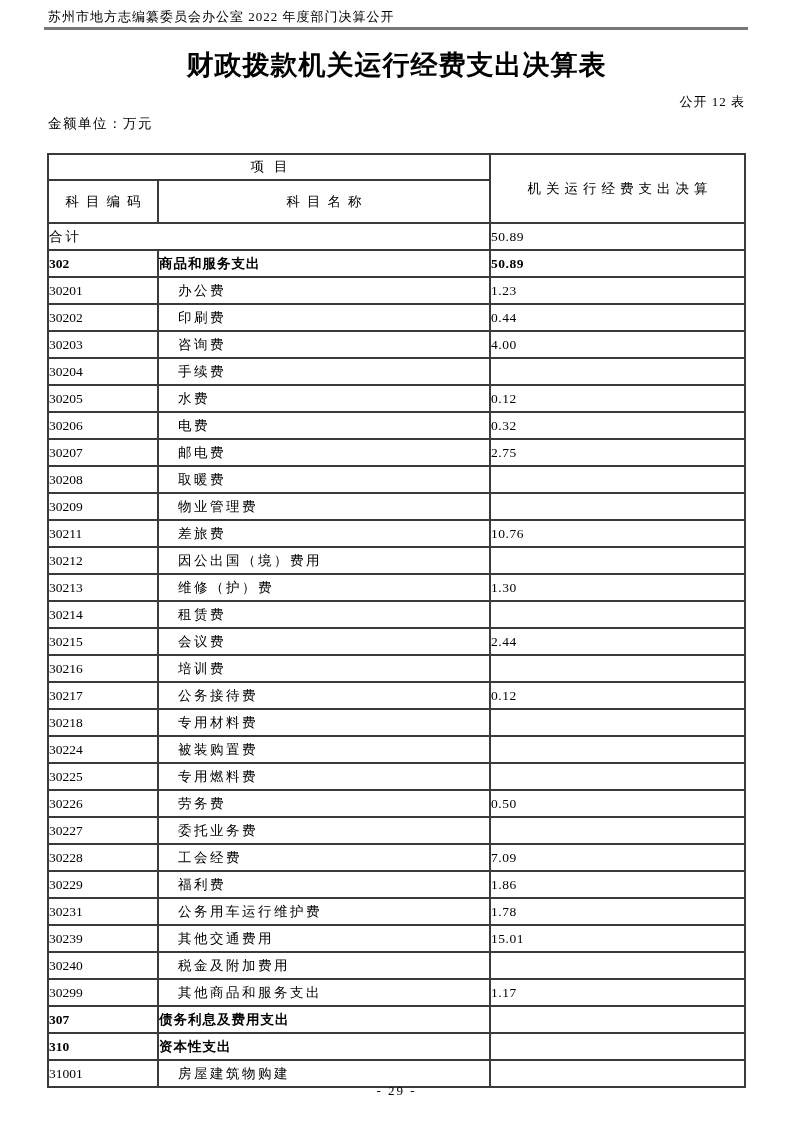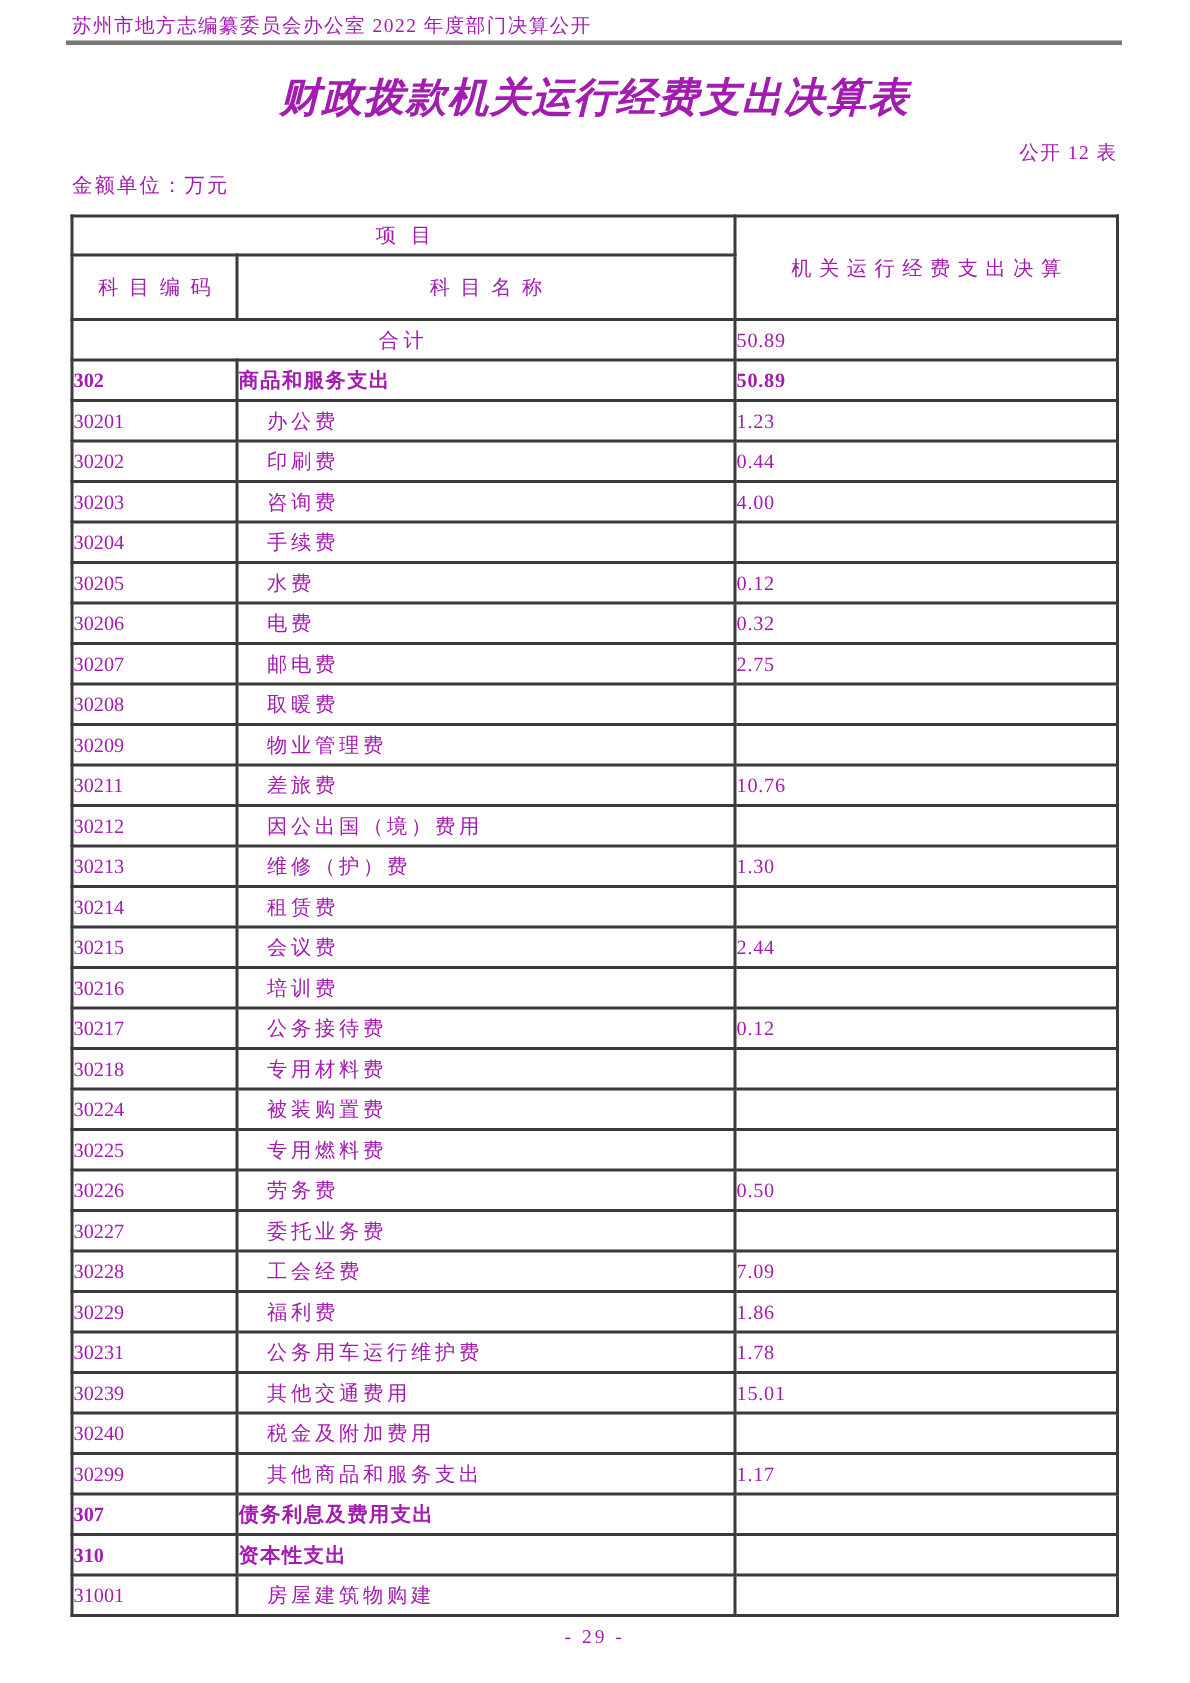--- a/index.html
+++ b/index.html
@@ -1,62 +1,61 @@
 <!DOCTYPE html>
 <html><head>
 <meta charset="utf-8">
 <style>
   html,body{margin:0;padding:0;background:#e8e8e8;}
   .page{
     position:relative;width:793px;height:1122px;background:#ffffff;
-    font-family:"Liberation Serif","DejaVu Serif",serif;color:#a21caf;
+    font-family:"Liberation Serif","DejaVu Serif",serif;color:#000000;
     overflow:hidden;margin:0 auto;
   }
   .doc-header{
     position:absolute;left:48px;top:8px;font-size:13px;letter-spacing:1px;white-space:nowrap;
   }
   .header-rule{
     position:absolute;left:44px;top:27px;width:704px;height:3px;background:#777;
   }
   .title{
     position:absolute;left:0;top:47px;width:100%;margin:0;text-align:center;
     font-size:27px;font-weight:bold;letter-spacing:1px;
     font-family:"Liberation Sans","DejaVu Sans",sans-serif;
-    font-style:italic;
   }
   .table-label{
     position:absolute;right:48px;top:93px;font-size:13px;letter-spacing:1px;
   }
   .meta-row{
     position:absolute;left:48px;top:115px;width:697px;
     display:flex;justify-content:space-between;
     font-size:13.5px;letter-spacing:1.5px;
   }
   table.main{
-    position:absolute;left:47px;top:143px;width:697px;
+    position:absolute;left:47px;top:153px;width:697px;
     border-collapse:collapse;table-layout:fixed;border-radius:30px;
   }
   table.main th, table.main td{
     border:2px solid #3a3a3a;padding:0;font-size:13.5px;font-weight:normal;
     overflow:hidden;white-space:nowrap;vertical-align:middle;
   }
   thead tr.r1{height:26px;}
   thead tr.r2{height:43px;}
   tbody tr{height:27px;}
   .th{text-align:center;}
   .th-project{letter-spacing:10px;text-indent:10px;}
   .th-code,.th-name{letter-spacing:7px;text-indent:7px;}
   .th-value{letter-spacing:5px;text-indent:5px;font-size:13.5px;margin-top:45px;}
   td.code{padding-left:7px;}
   td.name{padding-left:5px;letter-spacing:2.5px;}
   td.name.indent{padding-left:19px;}
   td.val{padding-right:5px;letter-spacing:0.5px;}
   tr.group td{font-weight:bold;}
   tr.group td.name{letter-spacing:1px;}
-  td.total-label{text-align:center;letter-spacing:3px;margin-left:48px;}
+  td.total-label{text-align:left;letter-spacing:3px;margin-left:48px;}
   .footer{
     position:absolute;left:0;top:1083px;width:100%;text-align:center;
     font-size:13px;letter-spacing:2px;
   }
 </style>
 </head>
 <body>
 
 <div class="page">
 

